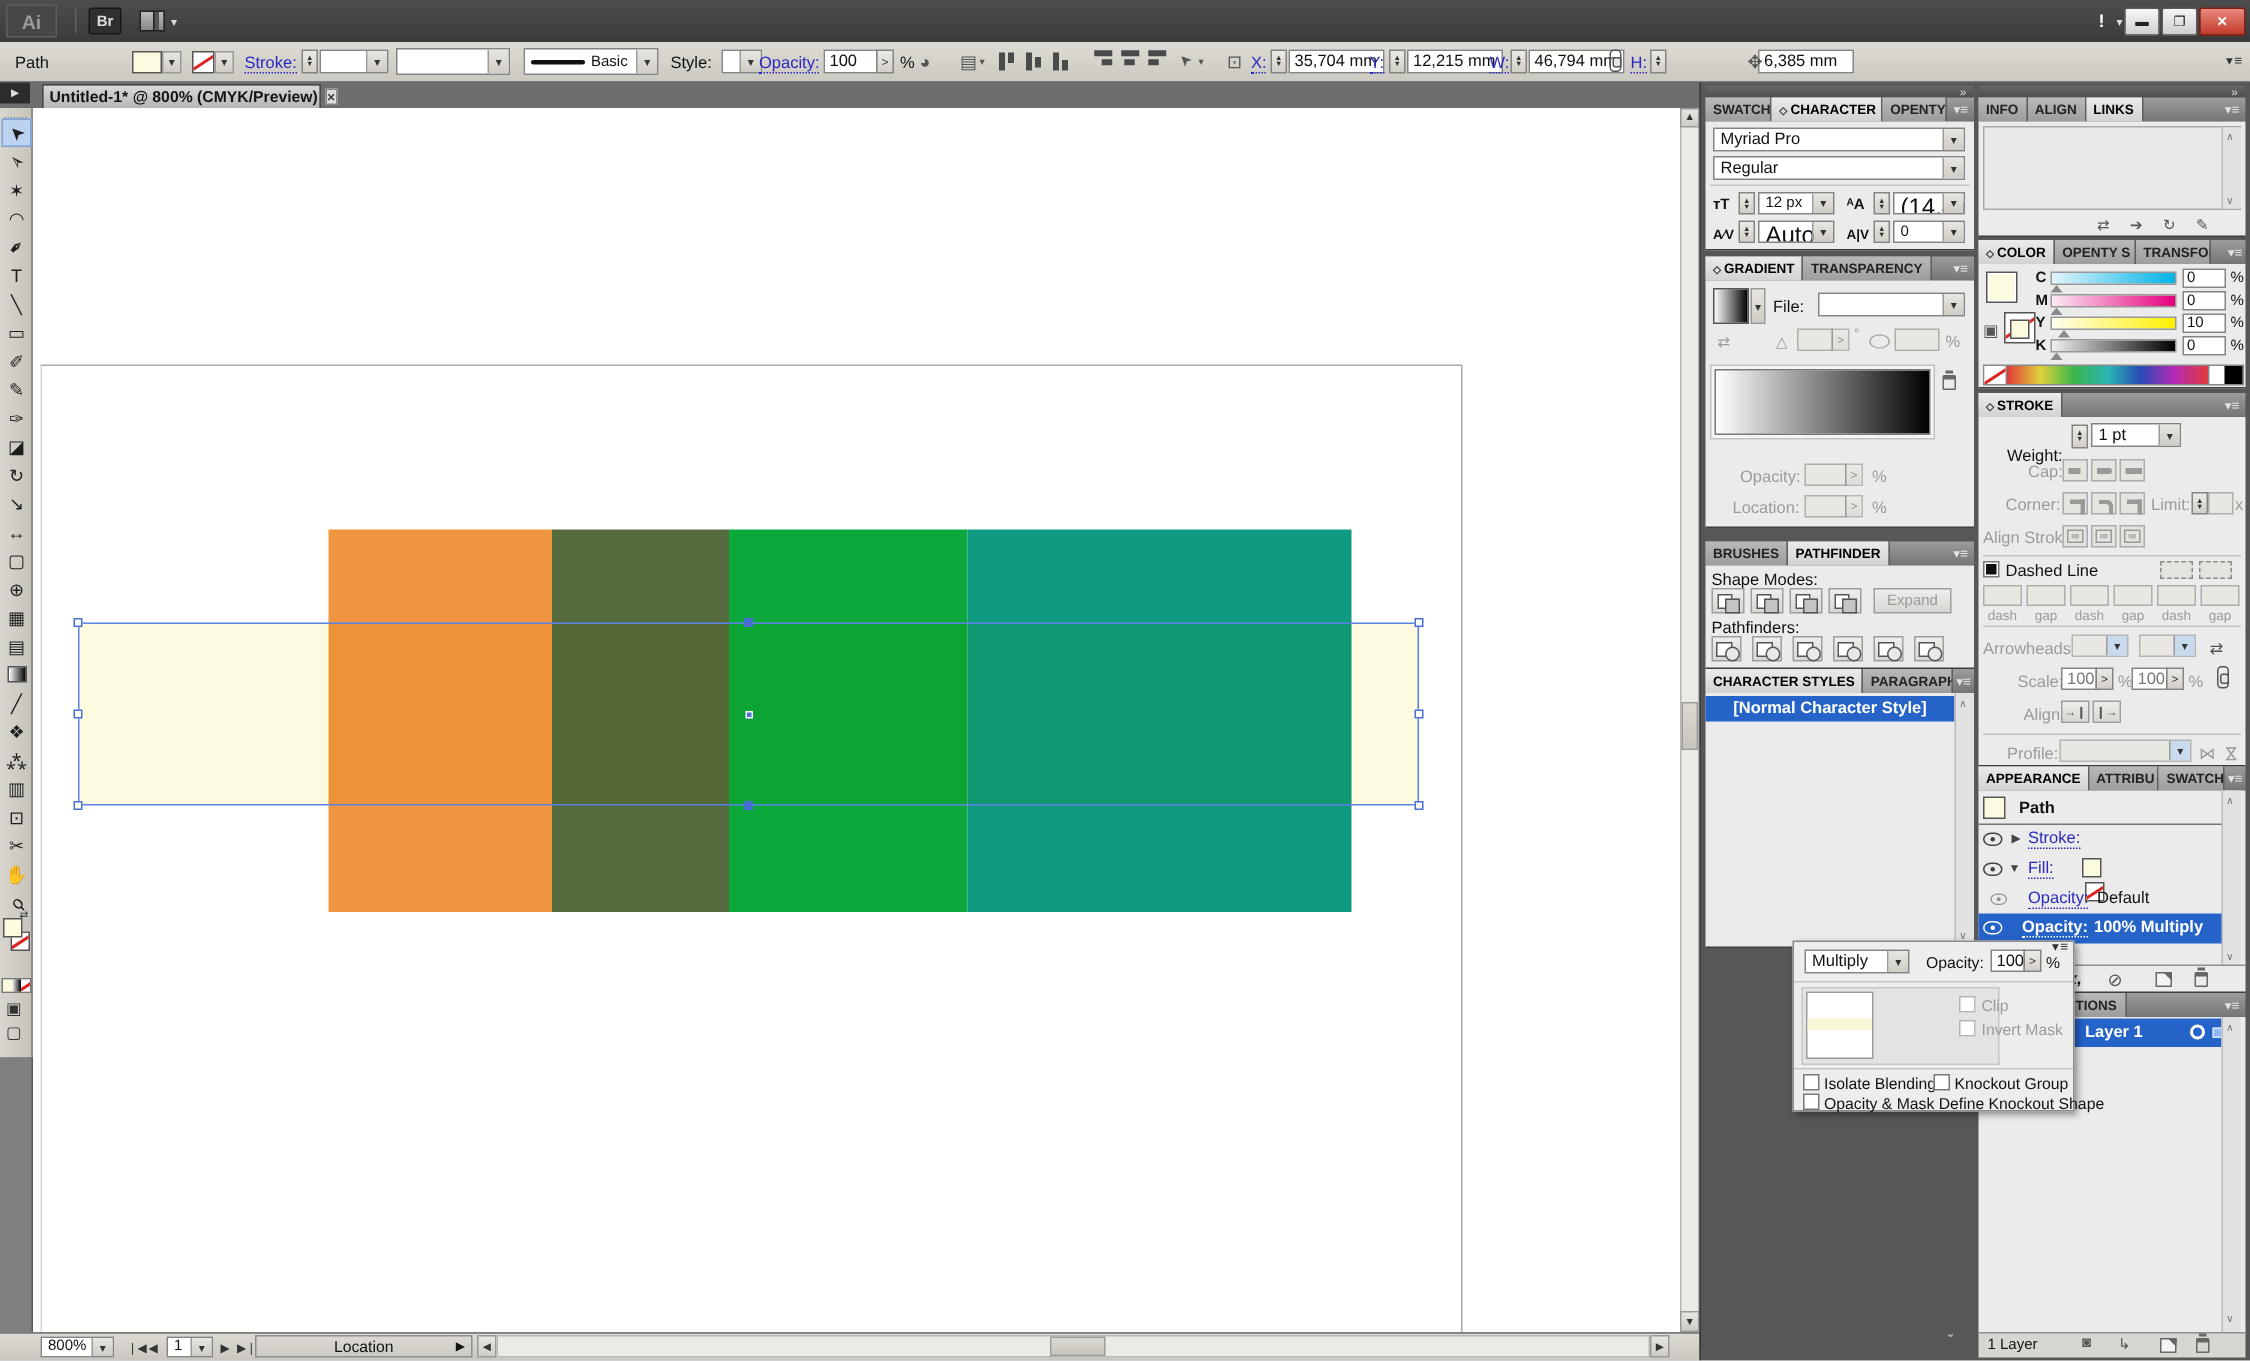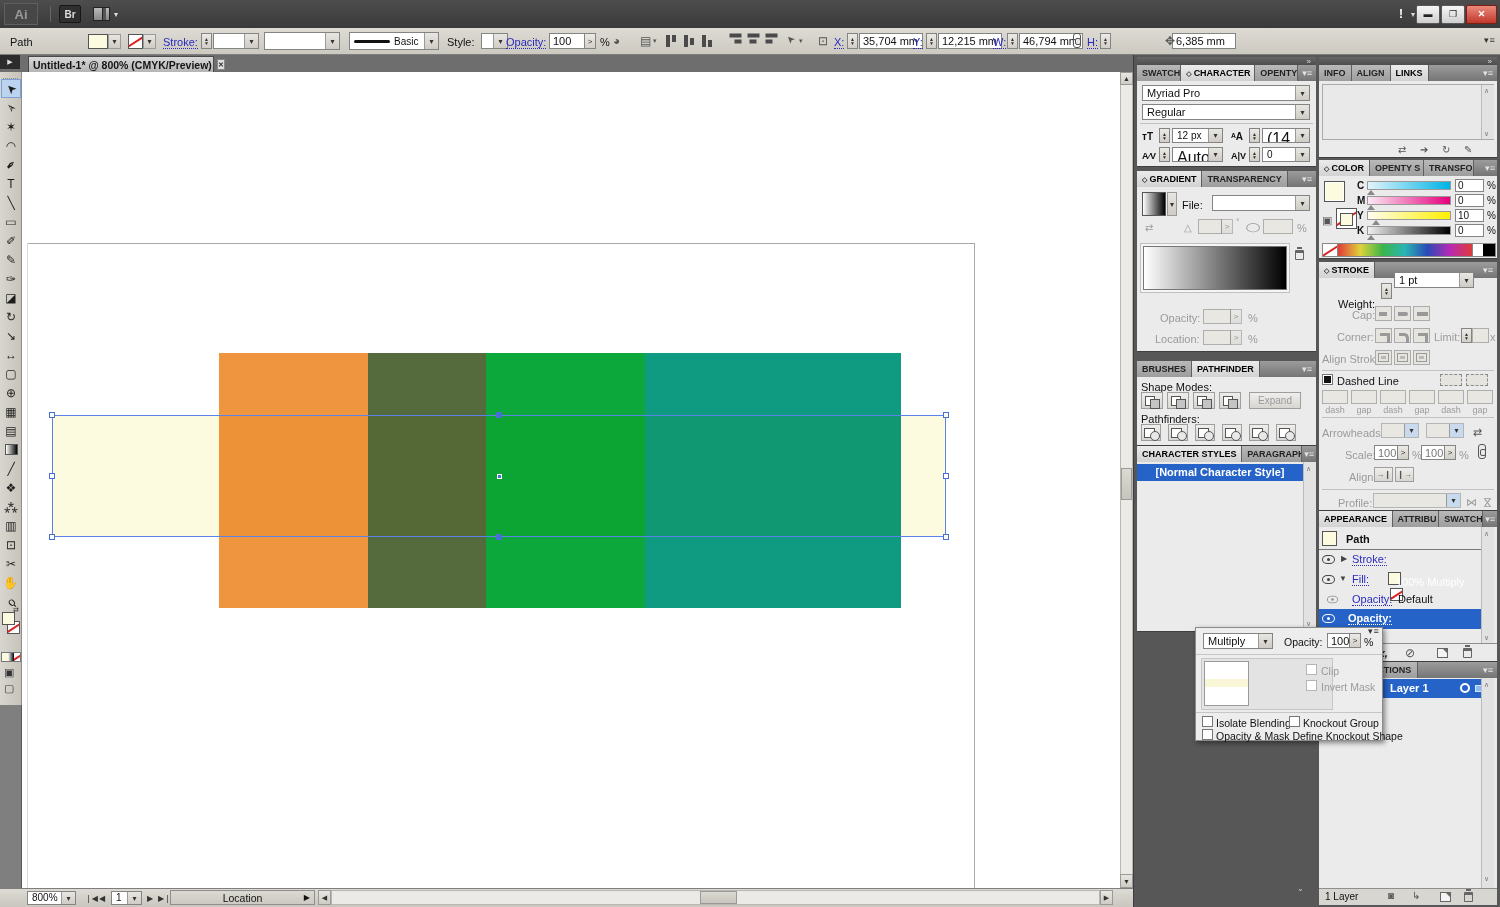--- a/index.html
+++ b/index.html
@@ -527,21 +527,21 @@
     <span style="width:12px;background:#000"></span>
   </div>
 
   <div class="tabs" style="left:1319px;top:262px;width:178px">
     <div class="tab on"><span class="dia">◇</span><span>STROKE</span></div>
     <div class="pm"></div>
   </div>
   <div class="pc" style="left:1319px;top:278px;width:178px;height:233px"></div>
   <span class="plbl" style="left:1338px;top:298px">Weight:</span>
   <div class="st" style="left:1381px;top:283px"></div>
-  <div class="dd" style="left:1394px;top:272px;width:80px">1 pt</div>
+  <div class="dd" style="left:1394px;top:282px;width:60px">1 pt</div>
   <span class="plbl g" style="left:1352px;top:309px">Cap:</span>
   <div class="cap" style="left:1375px;top:306px"></div>
   <div class="cap r" style="left:1394px;top:306px"></div>
   <div class="cap p" style="left:1413px;top:306px"></div>
   <span class="plbl g" style="left:1337px;top:331px">Corner:</span>
   <div class="cor" style="left:1375px;top:328px"></div>
   <div class="cor r" style="left:1394px;top:328px"></div>
   <div class="cor" style="left:1413px;top:328px"></div>
   <span class="plbl g" style="left:1434px;top:331px">Limit:</span>
   <div class="st" style="left:1461px;top:328px;height:15px"></div>
@@ -614,21 +614,21 @@
   <div class="eye" style="left:1322px;top:575px"></div>
   <span class="plbl" style="left:1339px;top:574px;font-size:8px;color:#444">▼</span>
   <span class="lkp" style="left:1352px;top:573px">Fill:</span>
   <div class="sw" style="left:1388px;top:572px;width:13px;height:13px;background:#FCFADF"></div>
   <div class="eye dim" style="left:1326px;top:595px"></div>
   <span class="lkp" style="left:1352px;top:593px">Opacity:</span>
   <span class="plbl" style="left:1398px;top:593px">Default</span>
   <div class="rowblue" style="left:1319px;top:609px;width:162px;height:20px"></div>
   <div class="eye w" style="left:1322px;top:614px"></div>
   <span class="lkp" style="left:1348px;top:612px;color:#fff;border-bottom-color:#fff;font-weight:bold">Opacity:</span>
-  <span class="plbl" style="left:1396px;top:576px;color:#fff;font-weight:normal">100% Multiply</span>
+  <span class="plbl" style="left:1396px;top:612px;color:#fff;font-weight:bold">100% Multiply</span>
   <div class="hr" style="left:1319px;top:643px;width:178px;background:#8e8e8e"></div>
   <span class="plbl" style="left:1375px;top:647px;font-style:italic;font-weight:bold">fx,</span>
   <span class="plbl" style="left:1405px;top:646px;font-size:12px;color:#555">⊘</span>
   <span class="np" style="left:1437px;top:648px"></span>
   <span class="tr" style="left:1463px;top:648px"></span>
 
   <div class="tabs" style="left:1319px;top:662px;width:178px">
     <div class="tab on">LAYERS</div>
     <div class="tab" style="width:52px">ACTIONS</div>
     <div class="pm"></div>

